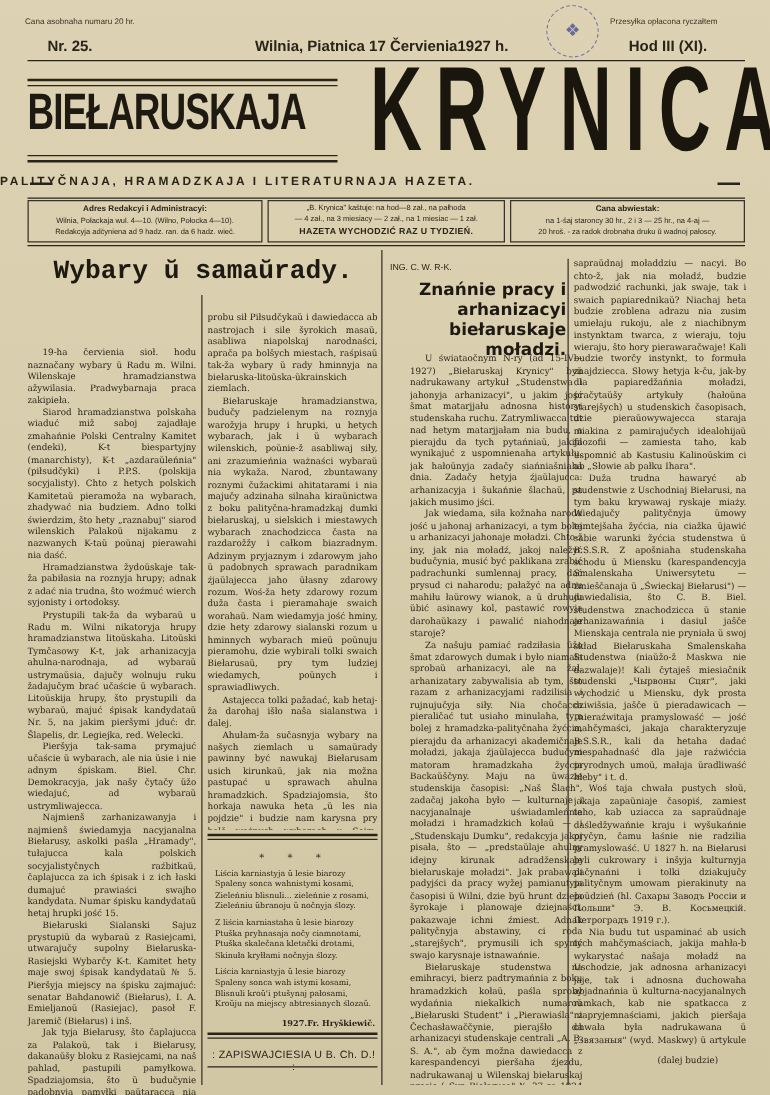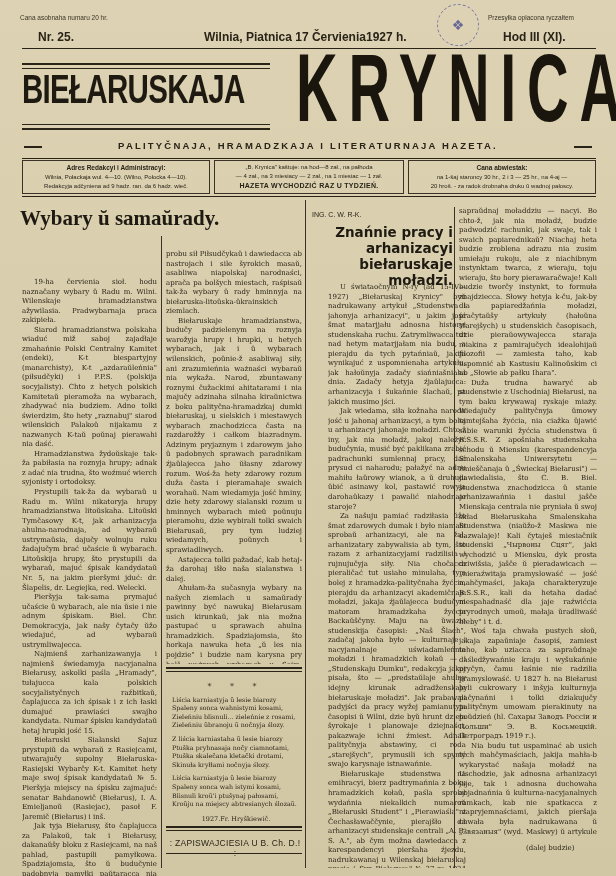--- a/index.html
+++ b/index.html
@@ -16,38 +16,38 @@
   .hdrline { position:absolute; top:30px; font-family:"Liberation Sans", sans-serif; font-weight:bold; font-size:12px; color:#2a2418; }
   .rule { position:absolute; background:#2a2418; }
   .stamp { position:absolute; left:437px; top:4px; width:40px; height:40px; border-radius:50%;
     border:1.5px dashed #7a78a8; color:#6a6898; font-size:14px; text-align:center; line-height:40px; }
   .masthead-left { position:absolute; left:22px; top:64px; width:250px; height:50px;
     font-family:"Liberation Sans", sans-serif; font-weight:bold; font-size:41px; letter-spacing:-1px;
     line-height:50px; transform:scaleX(0.72); transform-origin:left top; white-space:nowrap; color:#1e1a12; }
   .masthead-right { position:absolute; left:296px; top:44px; height:88px; width:310px;
     font-family:"Liberation Sans", sans-serif; font-weight:bold; font-size:96px; line-height:88px;
     letter-spacing:18px; transform:scaleX(0.6); transform-origin:left top; white-space:nowrap; color:#1a160e; }
-  .subtitle { position:absolute; left:0; width:616px; top:140px; text-align:center;
+  .subtitle { position:absolute; left:0; width:616px; top:140px; 
     font-family:"Liberation Sans", sans-serif; font-weight:bold; font-size:9.5px; letter-spacing:2.2px; color:#2a2418; }
   .infobox { position:absolute; top:160px; height:34px; border:1px solid #3a3226;
     font-family:"Liberation Sans", sans-serif; font-size:6px; text-align:center; line-height:9px; padding-top:2px; box-sizing:border-box; color:#2a2418; }
   .infobox b { font-size:6.5px; }
   .col { position:absolute; font-size:7px; line-height:9.55px; text-align:justify; color:#2a2418;
     font-family:"DejaVu Serif", serif; overflow:hidden; }
   .col p { margin:0; text-indent:12px; }
   .vrule { position:absolute; width:1px; background:#3a3226; }
-  .headline { position:absolute; left:20px; top:206px; width:285px; text-align:left;
-    font-family:Liberation Serif, serif; font-weight:bold; font-size:21px; color:#1e1a12; }
+  .headline { position:absolute; left:20px; top:206px; width:285px; text-align:center;
+    font-family:Liberation Mono, monospace; font-weight:bold; font-size:21px; color:#1e1a12; }
   .art2-byline { position:absolute; left:312px; top:211px; font-family:"Liberation Sans", sans-serif; font-size:7px; }
   .art2-title { position:absolute; left:305px; top:224px; width:148px; text-align:right;
     font-family:"DejaVu Sans", sans-serif; font-weight:bold; font-size:13.5px; line-height:16px; color:#1e1a12; }
   .poem { position:absolute; left:172px; top:683px; width:128px; font-size:6.3px; line-height:8.6px; font-family:"DejaVu Serif", serif; }
   .poem .stanza { margin-bottom:5px; }
   .poem .stars { text-align:center; font-size:8px; letter-spacing:8px; margin-bottom:4px; }
-  .poem .sign { display:flex; justify-content:center; font-weight:normal; font-size:6.5px; margin-top:6px; }
+  .poem .sign { display:flex; justify-content:flex-end; font-weight:bold; font-size:6.5px; margin-top:6px; }
   .zapis { position:absolute; left:168px; top:838px; width:134px; text-align:center;
     font-family:"Liberation Sans", sans-serif; font-size:8.5px; letter-spacing:0.3px; }
   .dalej { position:absolute; left:526px; top:844px; font-size:7px; }
 </style>
 </head>
 <body>
 
 <div class="page">
 
   <div class="topline" style="left:20px;">Cana asobnaha numaru 20 hr.</div>

